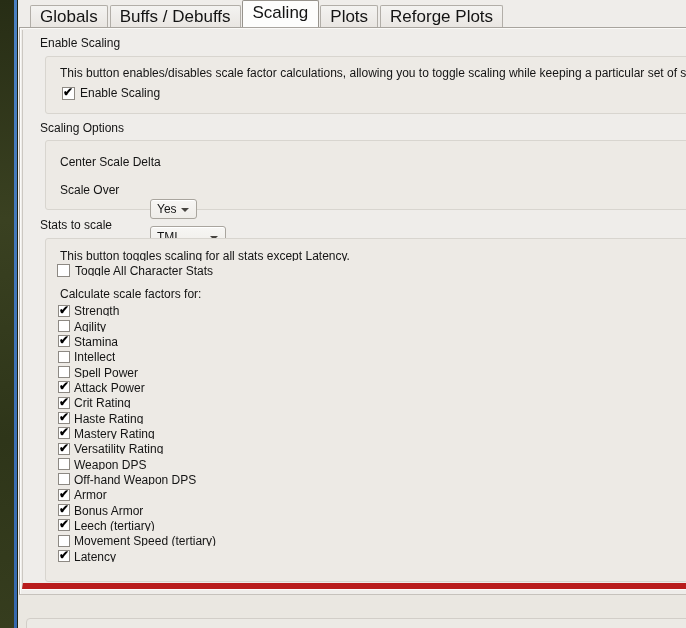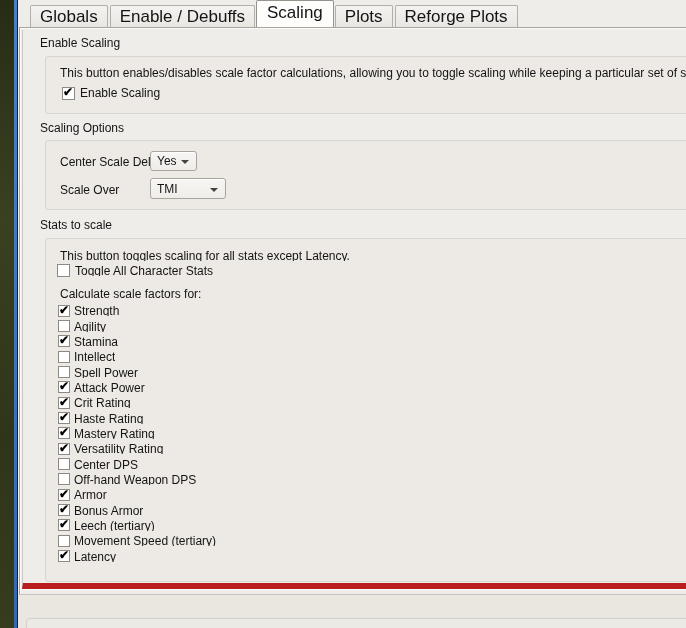--- a/index.html
+++ b/index.html
@@ -44,21 +44,21 @@
   .cbrow{display:flex; align-items:center;}
   .cb{display:inline-block; position:relative; width:12px; height:12px; background:#fff;
     border:1px solid #8d8983; box-sizing:border-box; flex:none; cursor:default;}
   .cb .check{position:absolute; left:0px; top:-3px; font-size:12px; font-weight:bold; color:#000; line-height:14px;}
   .cb-lg{width:13px; height:13px;}
 
   
   .combo{position:absolute; height:20px; box-sizing:border-box;
     background:linear-gradient(180deg,#f7f6f4,#efede9);
     border:1px solid #a9a59e; border-radius:3px; display:flex; align-items:center;
-    padding-left:6px; cursor:default; box-shadow:inset 0 1px 0 #fff;}
+    padding-left:6px; cursor:default; box-shadow:inset 0 1px 0 #fff;margin-top:48px;}
   .combo .arrow{position:absolute; right:7px; top:8px; width:0; height:0;
     border-left:4px solid transparent; border-right:4px solid transparent; border-top:4px solid #474440;}
 
   
   #stats-list{position:absolute;}
   .stat-row{display:flex; align-items:center; height:15.35px;}
   .stat-row .cb{margin-right:4px;}
   .stat-label{white-space:nowrap;}
 
   
@@ -71,21 +71,21 @@
 <body>
 
 <div class="screen">
   <div class="desktop-strip"></div>
   <div class="win-border"></div>
 
   <div class="content">
 
     <div class="tabbar" id="tabbar">
         <div class="tab">Globals</div>
-        <div class="tab">Enable / Debuffs</div>
+        <div class="tab">Buffs / Debuffs</div>
         <div class="tab active">Scaling</div>
         <div class="tab">Plots</div>
         <div class="tab">Reforge Plots</div>
       </div>
 
     <div class="pane">
       <div class="scrollarea">
 
         <div class="gb-title" style="top:6px;">Enable Scaling</div>
         <div class="gb-box" style="top:26px; height:56px;">
@@ -170,21 +170,21 @@
                 <span class="stat-label clip">Mastery Rating</span>
               </div>
               <div class="stat-row">
                 <span class="cb checked">
                   <span class="check">✔</span>
                 </span>
                 <span class="stat-label clip">Versatility Rating</span>
               </div>
               <div class="stat-row">
                 <span class="cb"></span>
-                <span class="stat-label clip">Center DPS</span>
+                <span class="stat-label clip">Weapon DPS</span>
               </div>
               <div class="stat-row">
                 <span class="cb"></span>
                 <span class="stat-label clip">Off-hand Weapon DPS</span>
               </div>
               <div class="stat-row">
                 <span class="cb checked">
                   <span class="check">✔</span>
                 </span>
                 <span class="stat-label clip">Armor</span>

